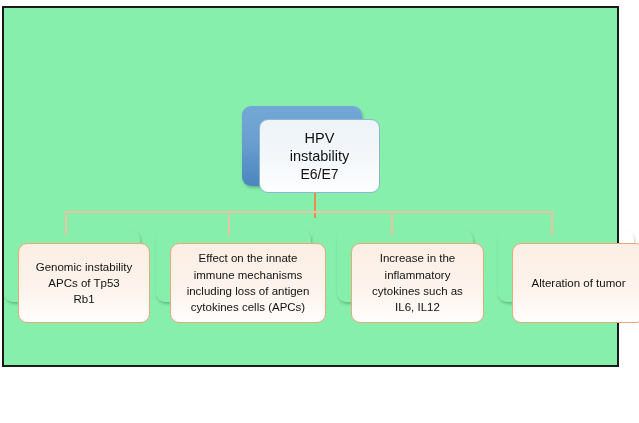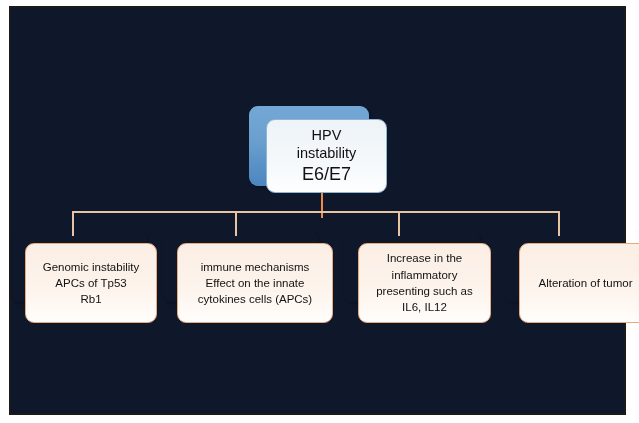--- a/index.html
+++ b/index.html
@@ -11,27 +11,27 @@
     position: relative;
     width: 639px;
     height: 423px;
     background: #ffffff;
     overflow: hidden;
     font-family: "Liberation Sans", sans-serif;
   }
   
   #frame {
     position: absolute;
-    left: 9px;
+    left: 2px;
     top: 6px;
     width: 617px;
-    height: 409px;
+    height: 361px;
     border: 2px solid #1a1a1a;
     box-sizing: border-box;
-    background: #0f172a;
+    background: #86efac;
   }
 
   
   .conn {
     position: absolute;
     background: #e8c3a4;
   }
   .conn-h { height: 2px; }
   .conn-v { width: 2px; }
   .stem {
@@ -71,21 +71,21 @@
     align-items: center;
     justify-content: center;
   }
   #root-front .line {
     font-size: 14.5px;
     color: #111111;
     line-height: 1.28;
     text-align: center;
     white-space: nowrap;
   }
-  #root-front .line.small { font-size: 18px; }
+  #root-front .line.small { font-size: 14px; }
 
   
   .leaf {
     position: absolute;
     top: 230px;
   }
   .leaf-back {
     position: absolute;
     left: 0; top: 0;
     border-radius: 9px;
@@ -141,32 +141,33 @@
       <div class="leaf-front" style="left:14px; top:13px; width:132px; height:80px;">
         <div class="line">Genomic instability</div>
         <div class="line">APCs of Tp53</div>
         <div class="line">Rb1</div>
       </div>
     </div>
 
     <div class="leaf" style="left:152px; top:222px; width:175px; height:100px;">
       <div class="leaf-back" style="left:0px; top:0px; width:155px; height:72px;"></div>
       <div class="leaf-front" style="left:14px; top:13px; width:156px; height:80px;">
+        <div class="line">Effect on the innate</div>
         <div class="line">immune mechanisms</div>
-        <div class="line">Effect on the innate</div>
+        <div class="line">including loss of antigen</div>
         <div class="line">cytokines cells (APCs)</div>
       </div>
     </div>
 
     <div class="leaf" style="left:333px; top:222px; width:155px; height:100px;">
       <div class="leaf-back" style="left:0px; top:0px; width:136px; height:72px;"></div>
       <div class="leaf-front" style="left:14px; top:13px; width:133px; height:80px;">
         <div class="line">Increase in the</div>
         <div class="line">inflammatory</div>
-        <div class="line">presenting such as</div>
+        <div class="line">cytokines such as</div>
         <div class="line">IL6, IL12</div>
       </div>
     </div>
 
     <div class="leaf" style="left:494px; top:222px; width:155px; height:100px;">
       <div class="leaf-back" style="left:0px; top:0px; width:136px; height:72px;"></div>
       <div class="leaf-front" style="left:14px; top:13px; width:133px; height:80px;">
         <div class="line">Alteration of tumor</div>
       </div>
     </div>

